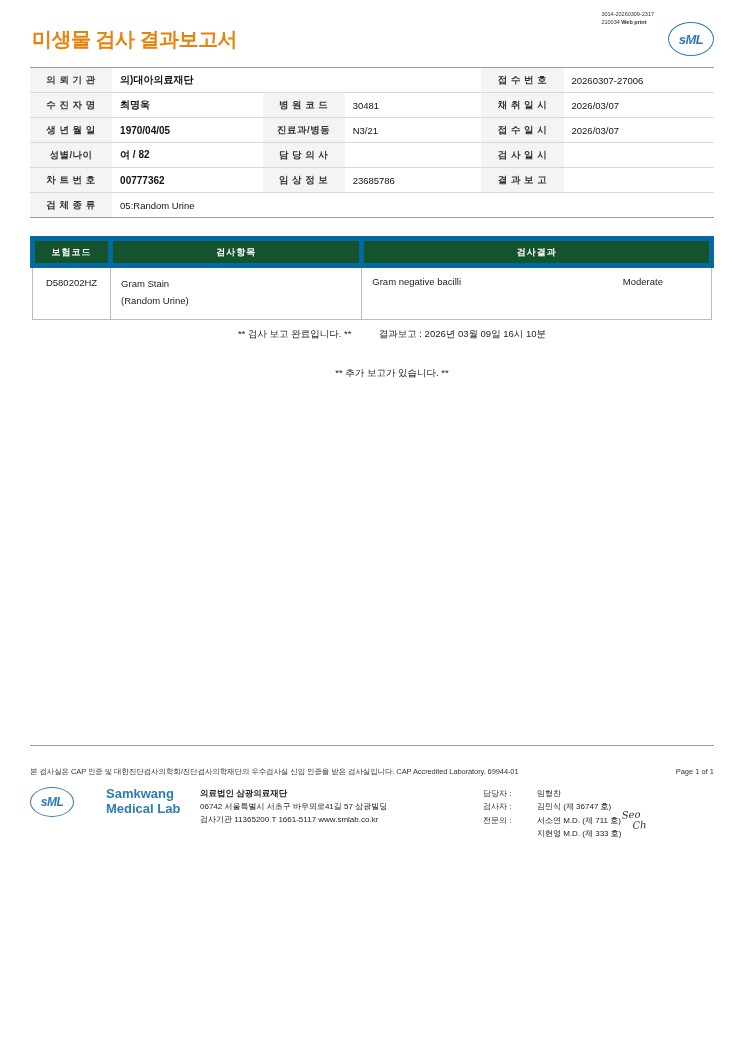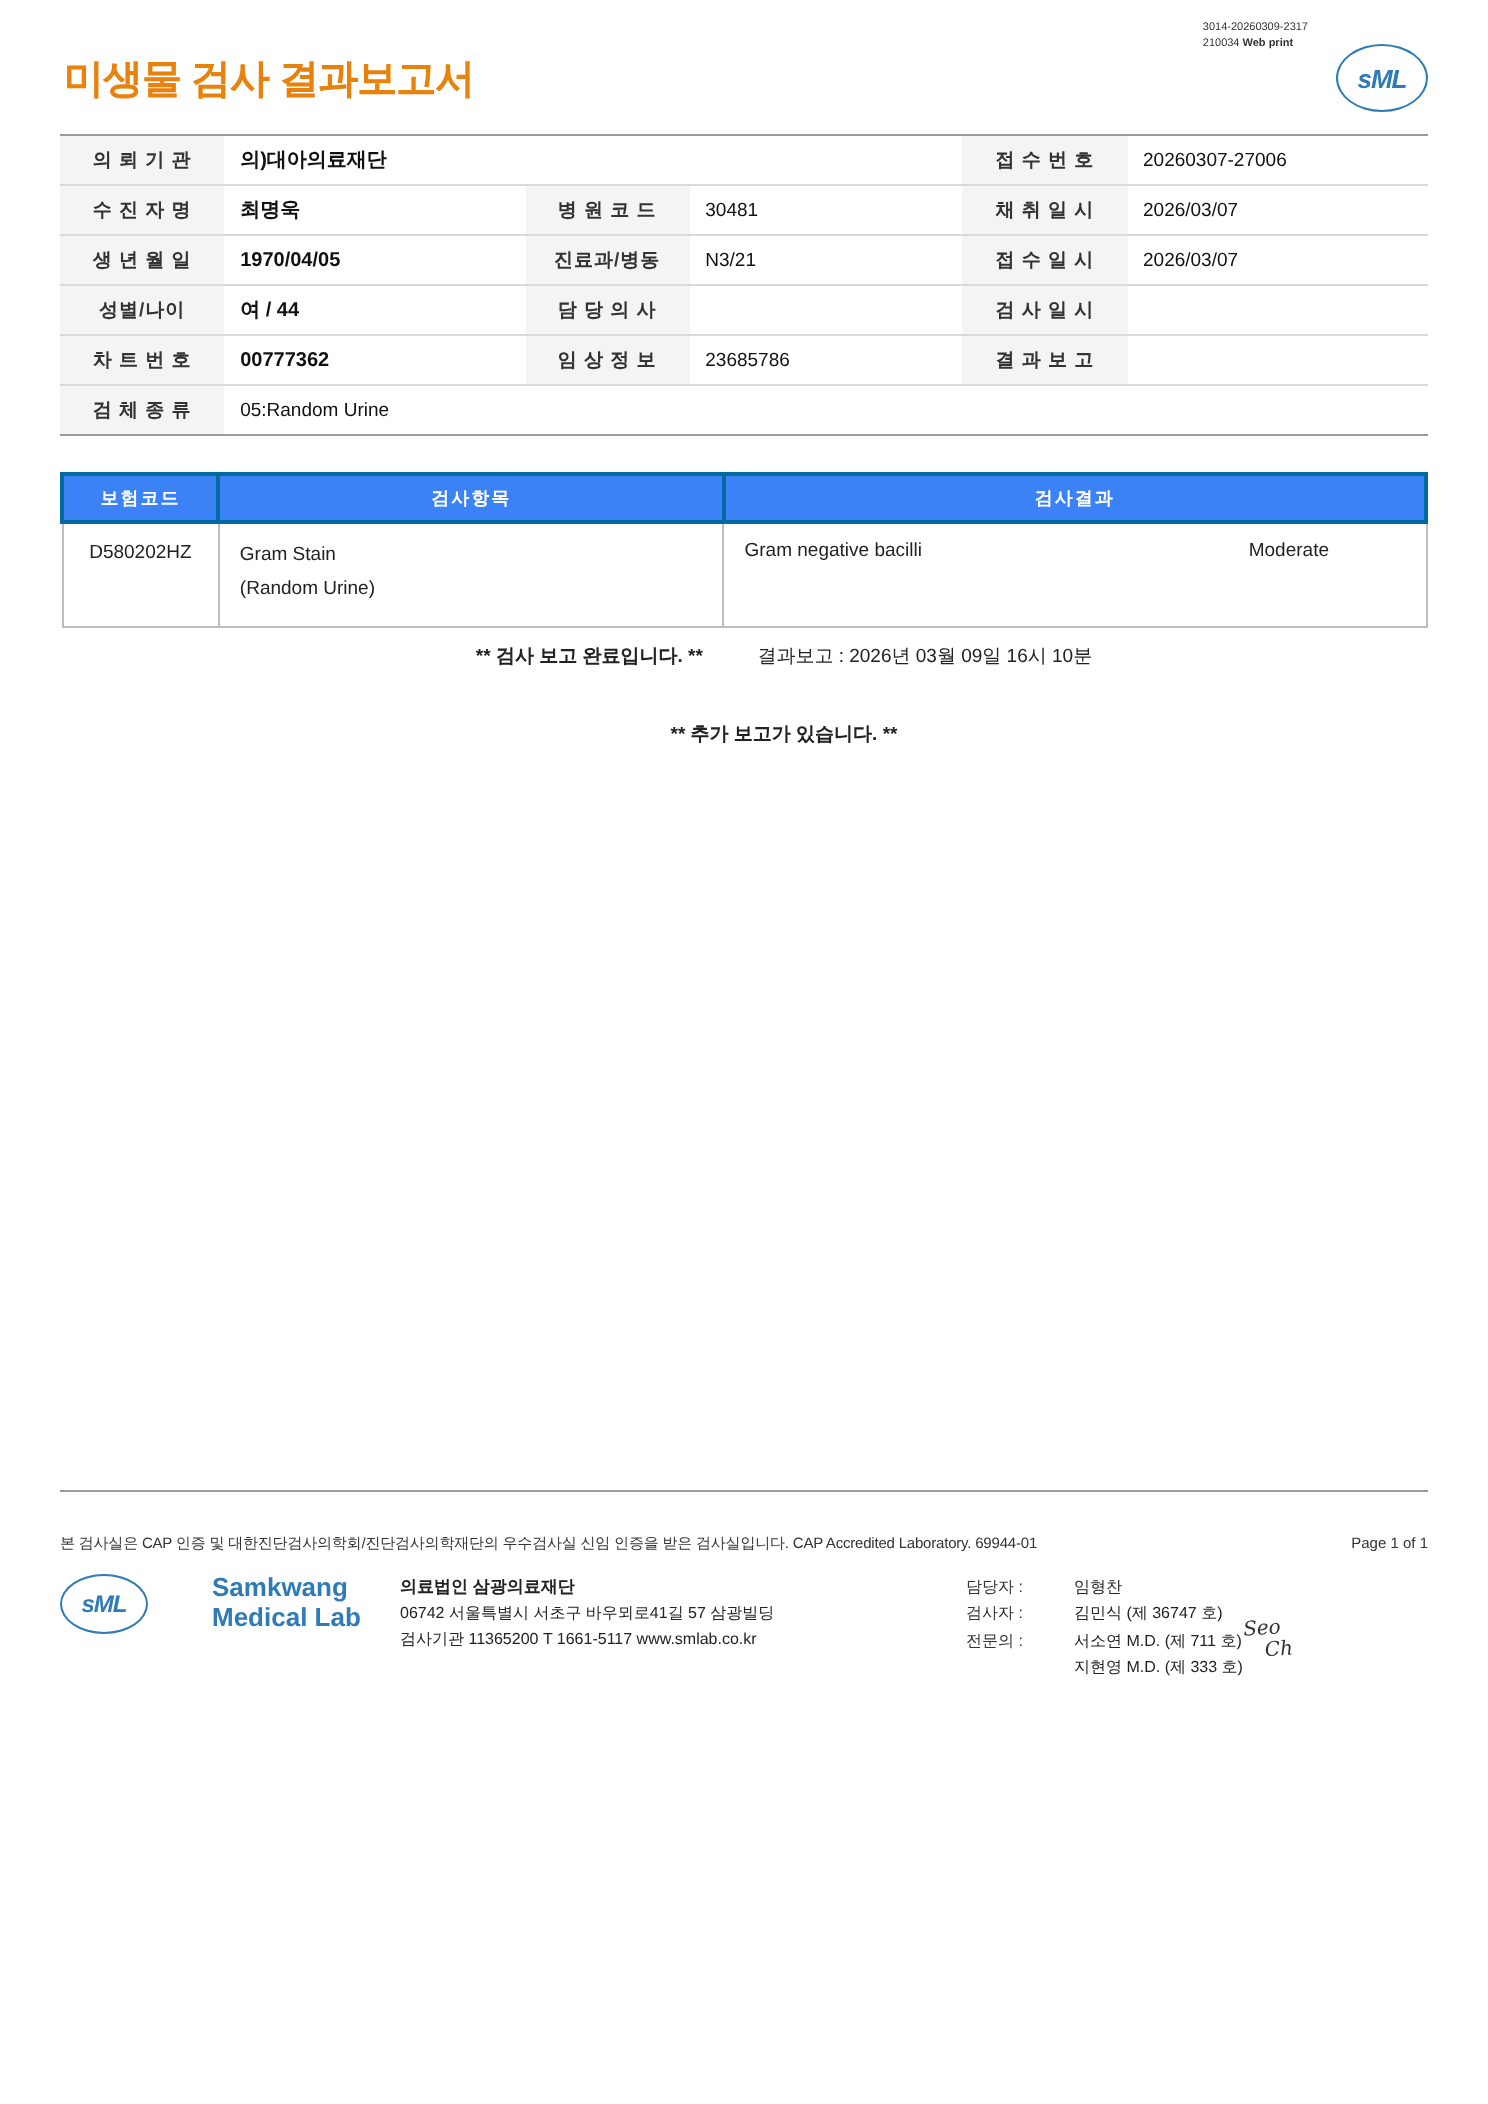--- a/index.html
+++ b/index.html
@@ -116,26 +116,26 @@
 
   
   .result-table {
     width: 100%;
     border-collapse: collapse;
     table-layout: fixed;
     margin-top: 18px;
     font-size: 9.5px;
   }
   .result-table th {
-    background: #3b82f6;
+    background: #14532d;
     color: #ffffff;
     font-size: 9px;
     font-weight: bold;
     height: 20px;
-    border: 2px solid #0369a1;
+    border: 5px solid #0369a1;
     letter-spacing: 1px;
   }
   .result-table td {
     border: 1px solid #bdbdbd;
     vertical-align: top;
     padding: 8px 10px 10px 10px;
     font-size: 9.5px;
     color: #222222;
   }
   .code-cell {
@@ -153,21 +153,21 @@
   }
   .res-name { font-size: 9.5px; }
   .res-val  { font-size: 9.5px; padding-right: 38px; }
 
   .note-line {
     text-align: center;
     font-size: 9.5px;
     margin-top: 8px;
     color: #222222;
   }
-  .note-line .strong { font-weight: bold; margin-left: 40px; }
+  .note-line .strong { font-weight: normal; margin-left: 40px; }
   .note-gap { display: inline-block; width: 22px; }
 
   .second-block { margin-top: 26px; }
   .second-block table { margin-top: 0; }
 
   
   .footer {
     position: absolute;
     left: 30px;
     right: 30px;
@@ -301,21 +301,21 @@
       <tr>
         <td class="lbl">생 년 월 일</td>
         <td class="val">1970/04/05</td>
         <td class="lbl">진료과/병동</td>
         <td class="val plain">N3/21</td>
         <td class="lbl">접 수 일 시</td>
         <td class="val plain">2026/03/07</td>
       </tr>
       <tr>
         <td class="lbl">성별/나이</td>
-        <td class="val">여 / 44</td>
+        <td class="val">여 / 82</td>
         <td class="lbl">담 당 의 사</td>
         <td class="val plain"></td>
         <td class="lbl">검 사 일 시</td>
         <td class="val plain"></td>
       </tr>
       <tr>
         <td class="lbl">차 트 번 호</td>
         <td class="val">00777362</td>
         <td class="lbl">임 상 정 보</td>
         <td class="val plain">23685786</td>

